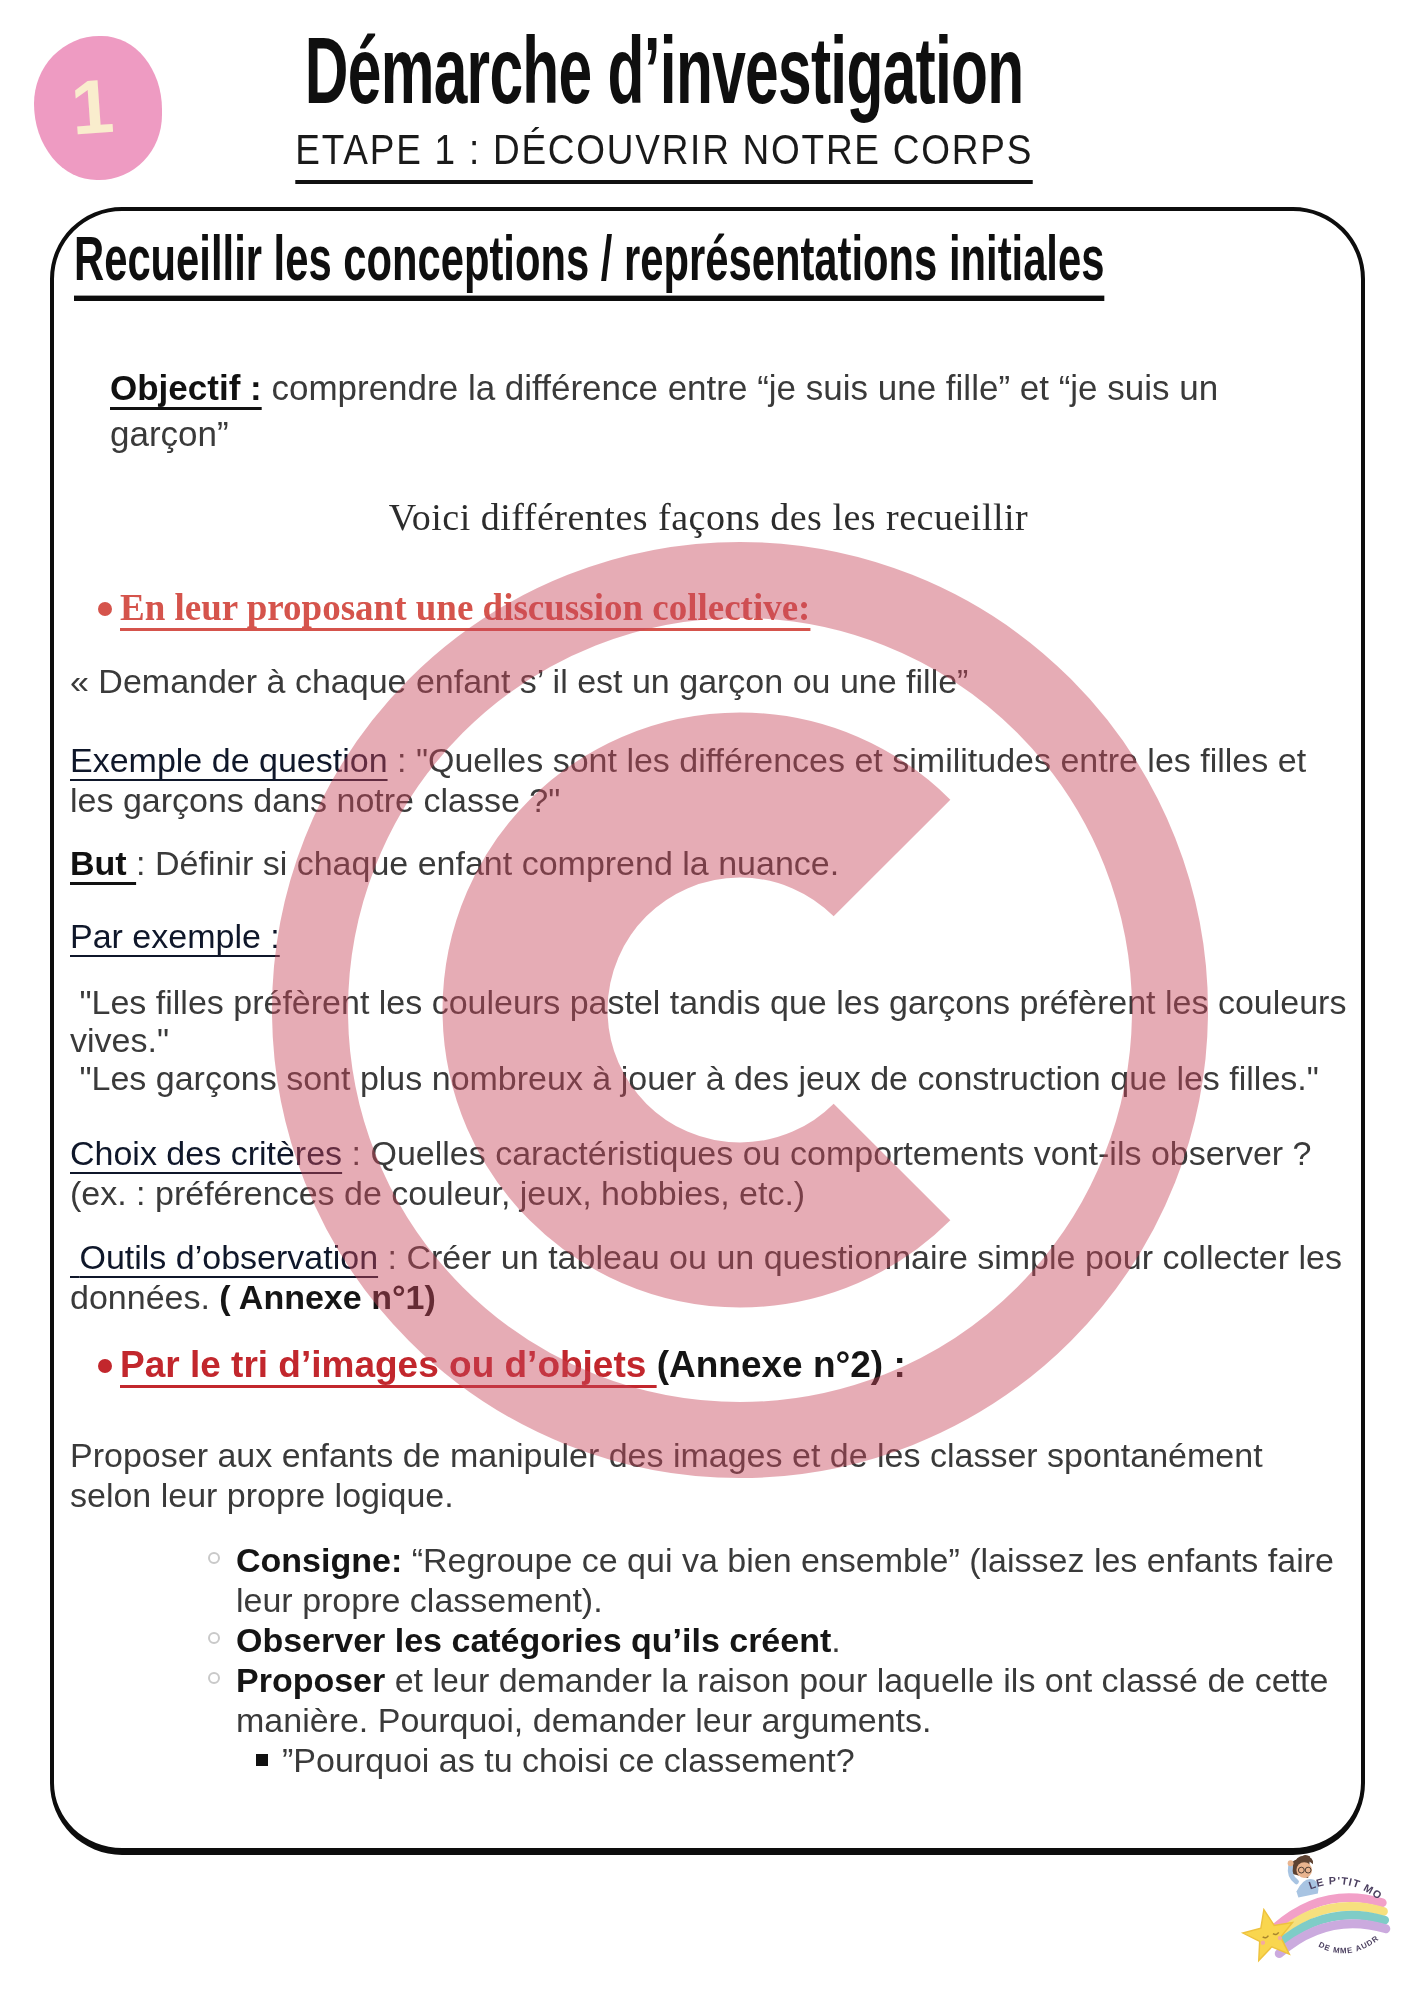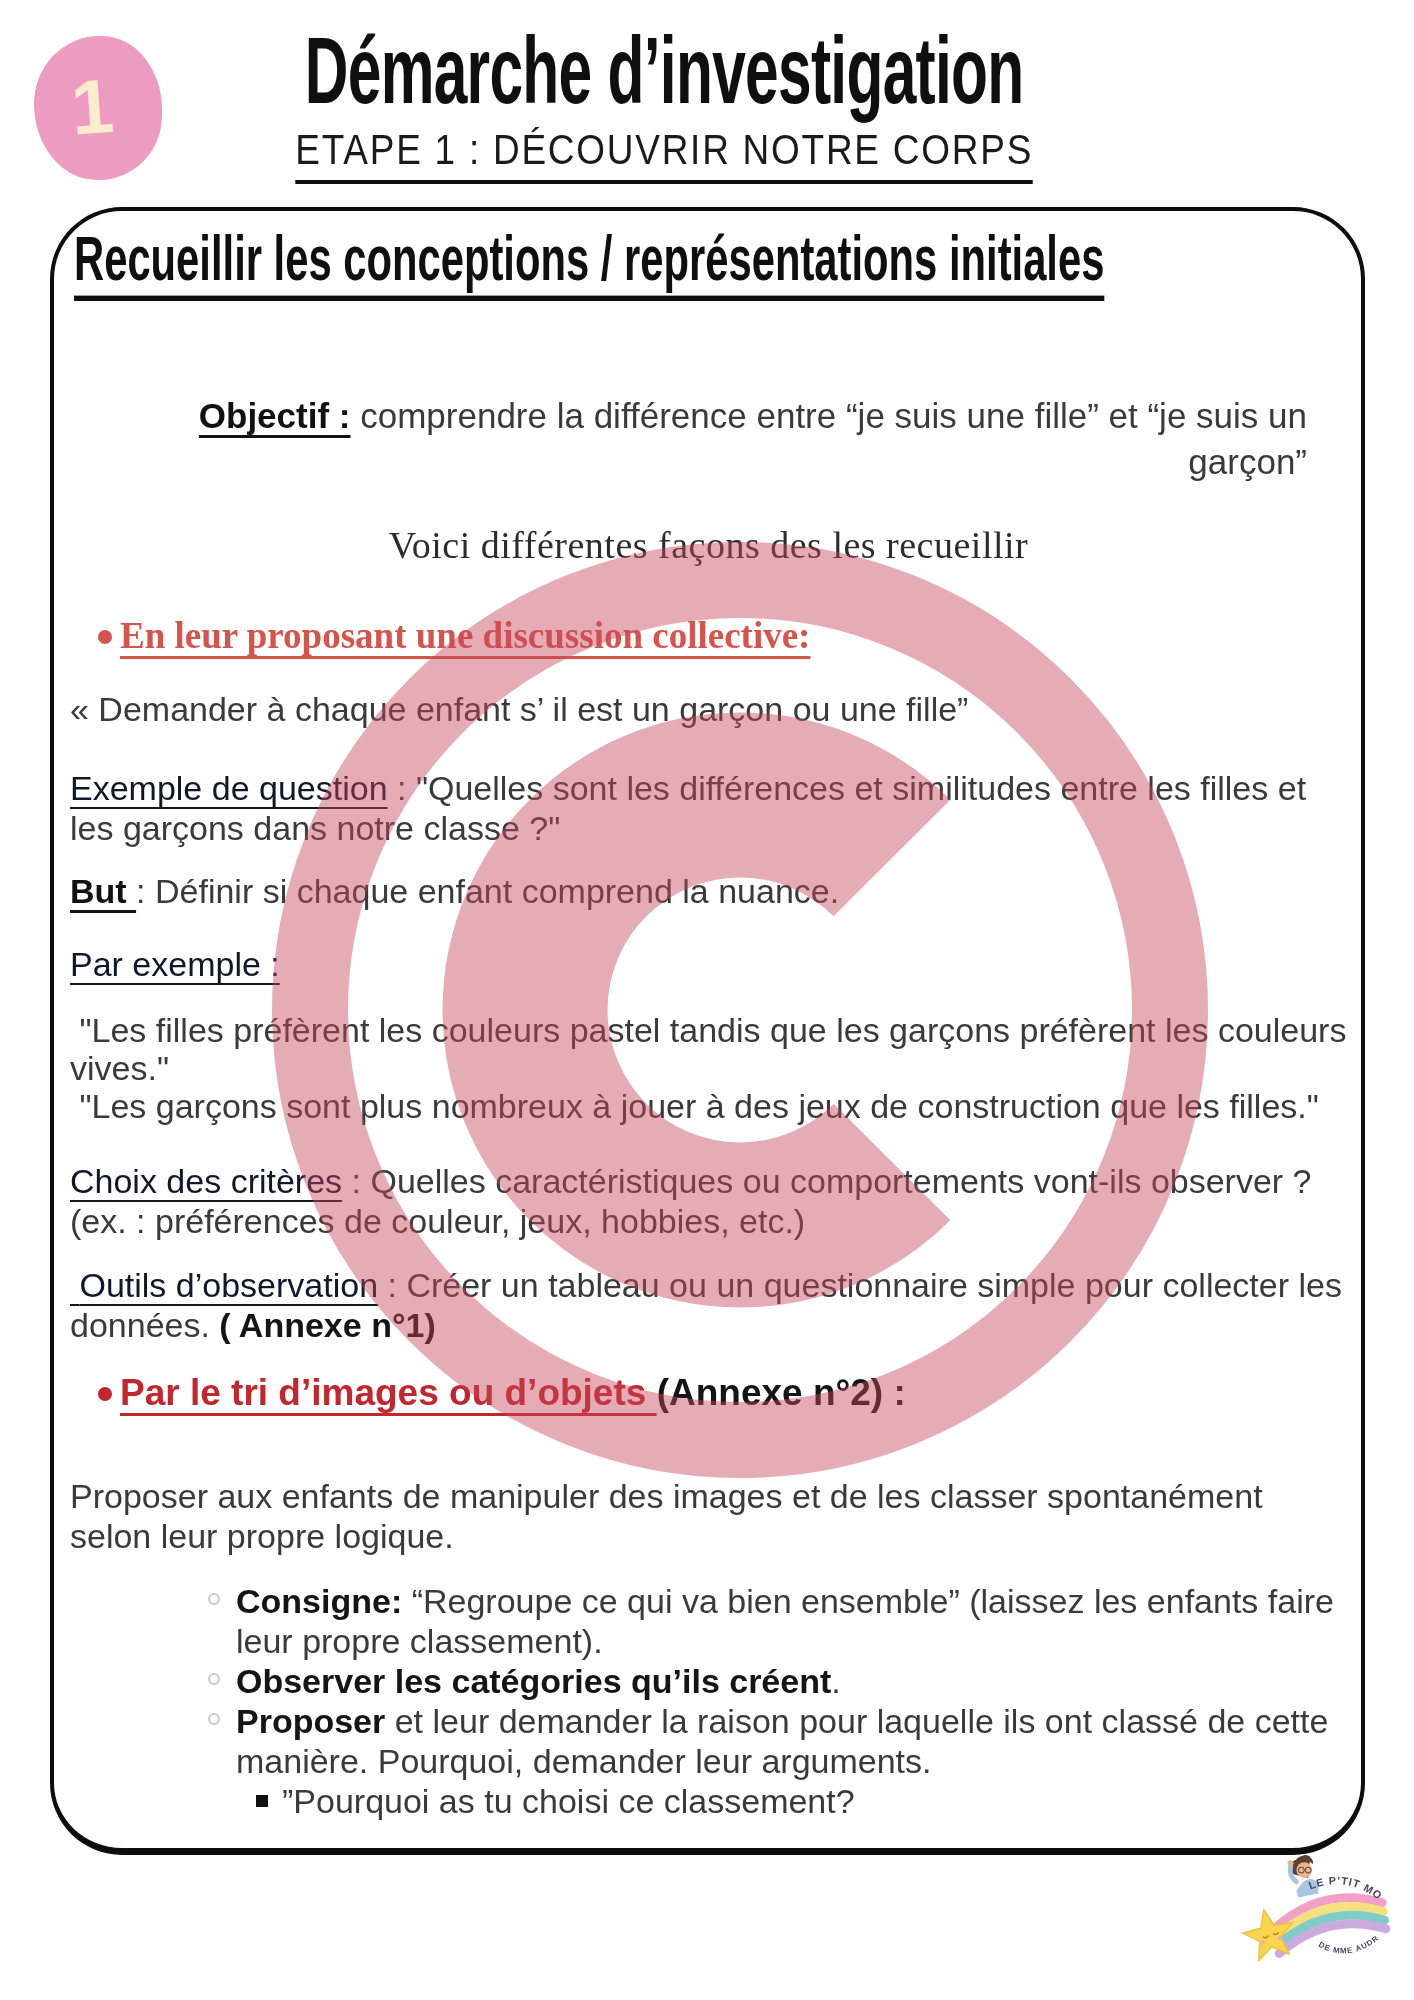--- a/index.html
+++ b/index.html
@@ -37,21 +37,21 @@
   }
   .frame-heading .cond{
     display:inline-block;transform:scale(0.72,1.08);transform-origin:left bottom;
     border-bottom:5px solid #0d0d0d;padding-bottom:3px;letter-spacing:0;
   }
   p{margin:0;}
   .body{
     font-size:34px;line-height:40px;color:#3a3a3a;white-space:pre-wrap;
   }
   .objectif{
-    margin-top:92px;text-align:right;font-size:35px;line-height:46px;color:#3a3a3a;
+    margin-top:64px;text-align:left;font-size:35px;line-height:46px;color:#3a3a3a;
     padding:0 40px;white-space:pre-wrap;
   }
   .lead-bold-ul{
     font-weight:700;color:#111;text-decoration:underline;
     text-decoration-thickness:3px;text-underline-offset:7px;
   }
   .ul{
     text-decoration:underline;text-decoration-thickness:2px;text-underline-offset:7px;color:#0f172a;
   }
   .bold-ul{
@@ -76,21 +76,21 @@
   }
   .rb1{margin-top:47px;font-family:Liberation Serif, serif;}
   .rb2{margin-top:26px;}
   .m-demander{margin-top:31px;}
   .m-exemple{margin-top:39px;}
   .m-but{margin-top:23px;}
   .m-parex{margin-top:33px;}
   .quotes{margin-top:27px;line-height:38px;}
   .m-choix{margin-top:36px;}
   .m-outils{margin-top:24px;}
-  .m-proposer{margin-top:61px;}
+  .m-proposer{margin-top:48px;}
   .circle-list{
     list-style:none;margin:25px 0 0 0;padding:0 0 0 138px;
     font-size:34px;line-height:40px;color:#3a3a3a;
   }
   .circle-list li{position:relative;padding-left:28px;white-space:pre-wrap;}
   .cbul{
     position:absolute;left:0;top:12px;width:12px;height:12px;border:2px solid #c9c9c9;
     border-radius:50%;background:#fff;box-sizing:border-box;
   }
   .square-li{margin-left:46px;}

